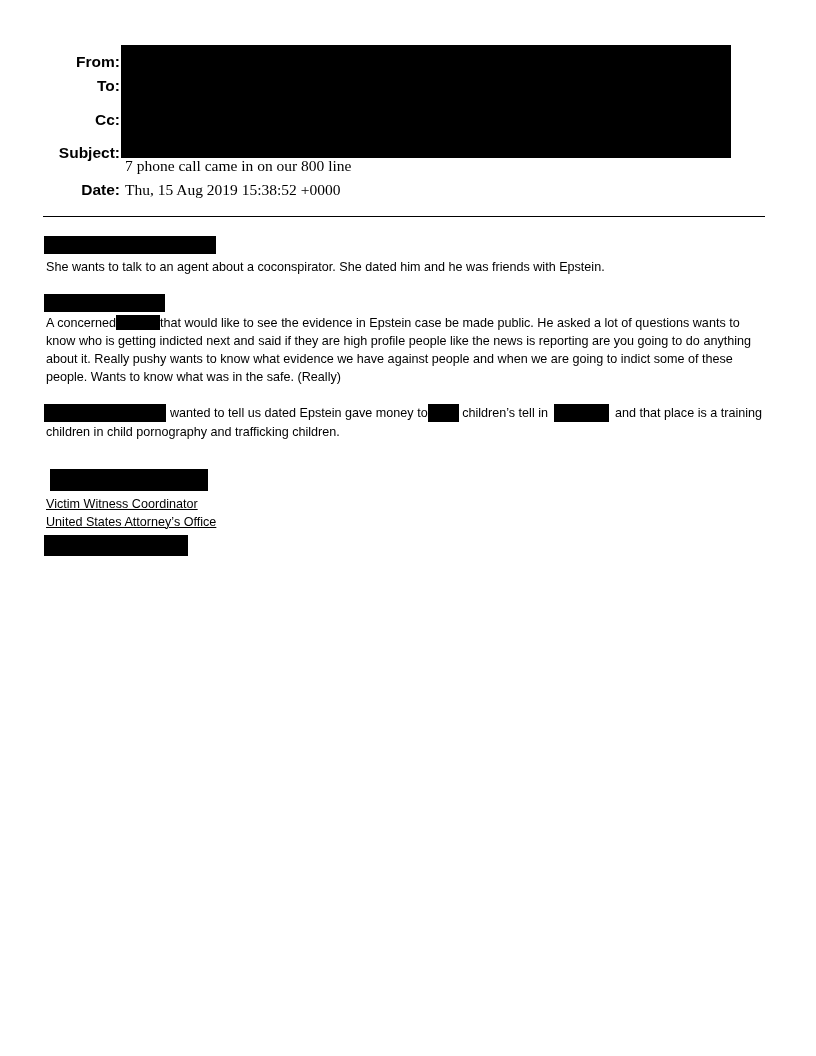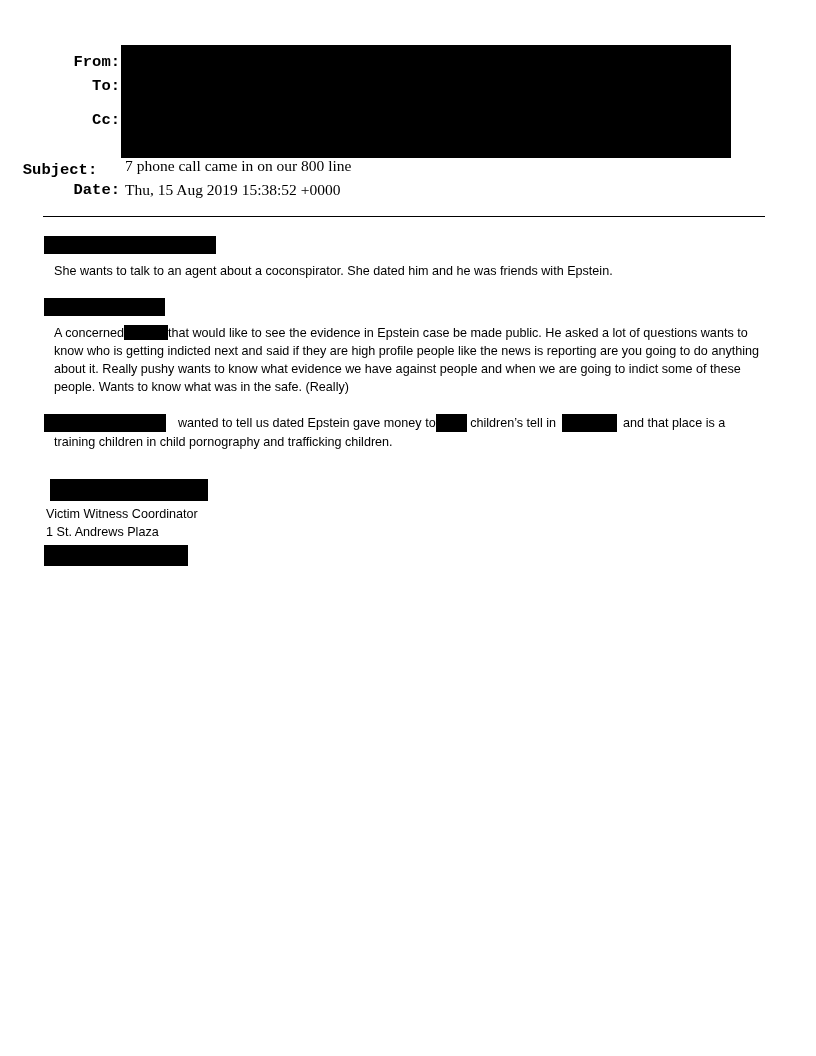--- a/index.html
+++ b/index.html
@@ -21,21 +21,21 @@
     width: 816px;
     height: 1056px;
   }
 
   
   .lbl {
     position: absolute;
     width: 120px;
     left: 0px;
     text-align: right;
-    font-family: Liberation Mono, monospace;
+    font-family: Liberation Sans, sans-serif;
     font-weight: bold;
     font-size: 15.5px;
     line-height: 20px;
   }
   .val {
     position: absolute;
     left: 125px;
     font-family: "Liberation Serif", serif;
     font-size: 15.5px;
     line-height: 20px;
@@ -79,41 +79,41 @@
   .bar {
     display: inline-block;
     background: #000000;
     vertical-align: middle;
   }
   .bar-line {
     display: block;
     background: #000;
   }
   p.para {
-    margin: 8px;
+    margin: 0;
     padding: 0;
   }
   .italic {
   }
   .sig {
     font-family: "Liberation Sans", sans-serif;
     font-size: 12.6px;
     line-height: 18px;
   }
 </style>
 </head>
 <body>
 
 <div class="page">
 
   <div>
     <div class="lbl" style="top:52px;">From:</div>
     <div class="lbl" style="top:76px;">To:</div>
     <div class="lbl" style="top:110px;">Cc:</div>
-    <div class="lbl" style="top:160px;text-align:center;">Subject:</div>
+    <div class="lbl" style="top:143px;">Subject:</div>
     <div class="val" style="top:156px;">7 phone call came in on our 800 line</div>
     <div class="lbl" style="top:180px;">Date:</div>
     <div class="val" style="top:180px;">Thu, 15 Aug 2019 15:38:52 +0000</div>
 
     <div class="redact-head"></div>
   </div>
 
   <div class="hrule"></div>
 
   <div class="body">
@@ -130,21 +130,21 @@
       </p>
     </div>
 
     <div class="blk" style="margin-top:18px;">
       <span class="bar-line" style="width:122px;height:18px;margin-bottom:0px;position:relative;top:0;"></span>
       <p class="para" style="padding-left:2px;margin-top:-18px;text-indent:124px;">
         <span>wanted to tell us dated Epstein gave money to</span><span class="bar" style="width:31px;height:18px;position:relative;top:-1px;"></span><span>&nbsp;</span><span>children’s tell in</span><span class="bar" style="width:55px;height:18px;position:relative;top:-1px;margin:0 6px;"></span><span>and that place is a training children in child pornography and trafficking children.</span>
       </p>
     </div>
 
-    <div class="blk sig" style="margin-top:28px;">
+    <div class="blk sig" style="margin-top:28px;text-decoration:underline;">
       <span class="bar-line" style="width:158px;height:22px;margin-left:6px;margin-bottom:4px;"></span>
       <div style="padding-left:2px;">Victim Witness Coordinator</div>
-      <div style="padding-left:2px;">1 St. Andrews Plaza</div>
+      <div style="padding-left:2px;">United States Attorney’s Office</div>
       <span class="bar-line" style="width:144px;height:21px;margin-top:4px;"></span>
     </div>
 
   </div>
 </div>
 
 </body></html>

